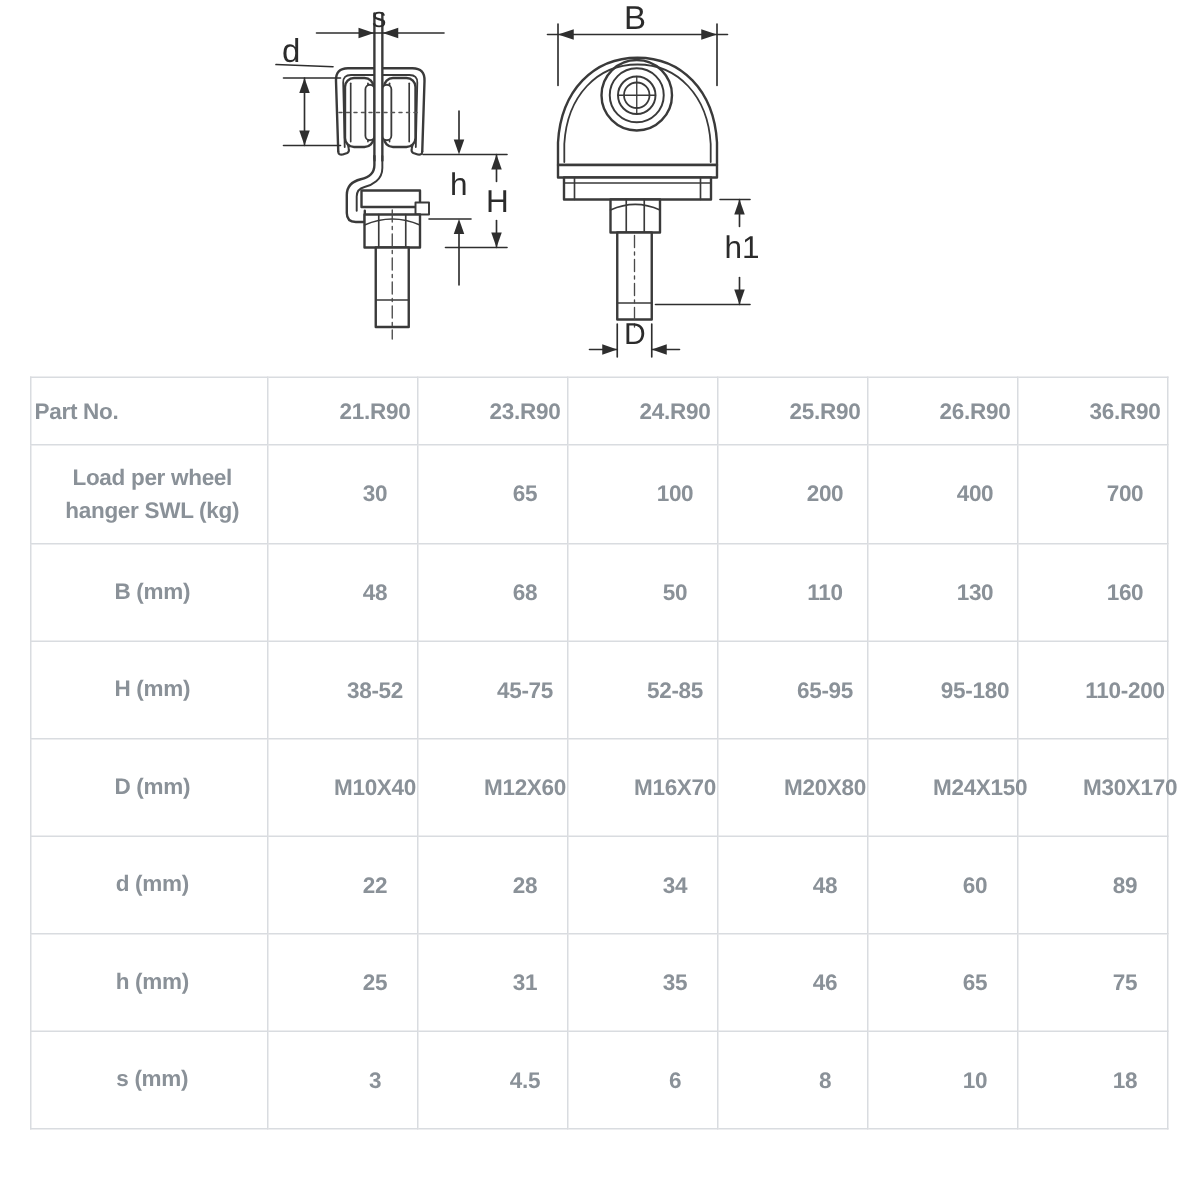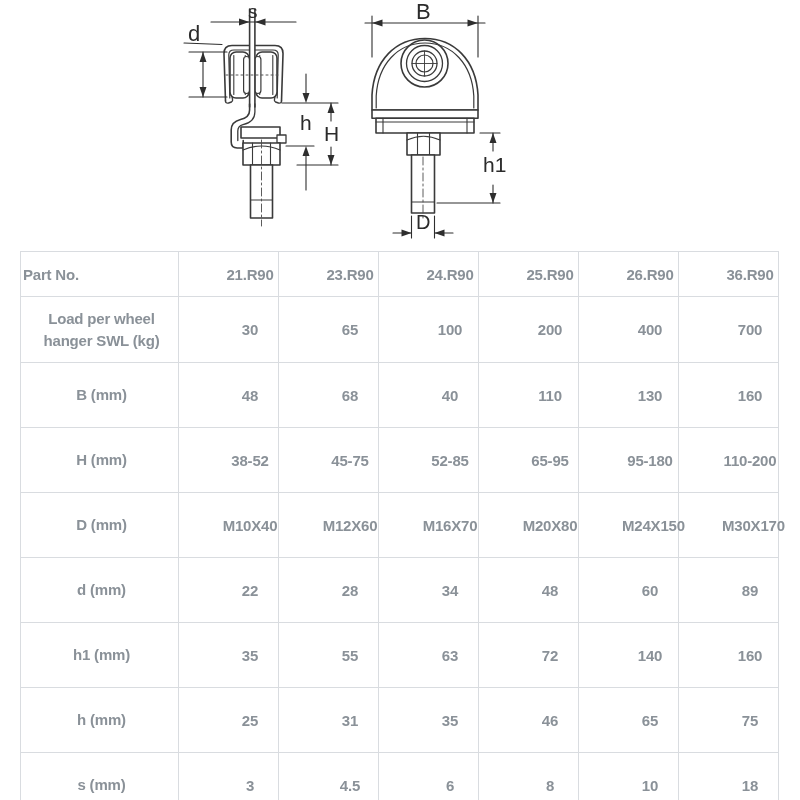--- a/index.html
+++ b/index.html
@@ -199,21 +199,21 @@
           <td class="val">65</td>
           <td class="val">100</td>
           <td class="val">200</td>
           <td class="val">400</td>
           <td class="val">700</td>
         </tr>
         <tr class="r-std">
           <td class="lbl">B (mm)</td>
           <td class="val">48</td>
           <td class="val">68</td>
-          <td class="val">40</td>
+          <td class="val">50</td>
           <td class="val">110</td>
           <td class="val">130</td>
           <td class="val">160</td>
         </tr>
         <tr class="r-std">
           <td class="lbl">H (mm)</td>
           <td class="val">38-52</td>
           <td class="val">45-75</td>
           <td class="val">52-85</td>
           <td class="val">65-95</td>
@@ -232,29 +232,20 @@
         <tr class="r-std">
           <td class="lbl">d (mm)</td>
           <td class="val">22</td>
           <td class="val">28</td>
           <td class="val">34</td>
           <td class="val">48</td>
           <td class="val">60</td>
           <td class="val">89</td>
         </tr>
         <tr class="r-std">
-          <td class="lbl">h1 (mm)</td>
-          <td class="val">35</td>
-          <td class="val">55</td>
-          <td class="val">63</td>
-          <td class="val">72</td>
-          <td class="val">140</td>
-          <td class="val">160</td>
-        </tr>
-        <tr class="r-std">
           <td class="lbl">h (mm)</td>
           <td class="val">25</td>
           <td class="val">31</td>
           <td class="val">35</td>
           <td class="val">46</td>
           <td class="val">65</td>
           <td class="val">75</td>
         </tr>
         <tr class="r-std">
           <td class="lbl">s (mm)</td>

